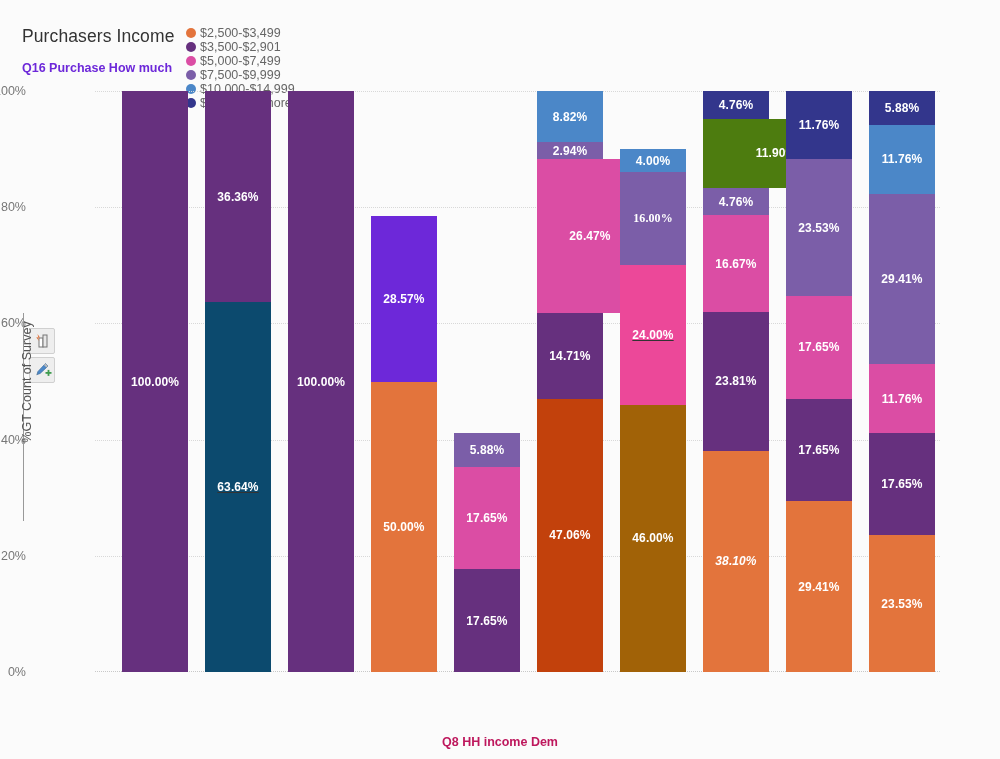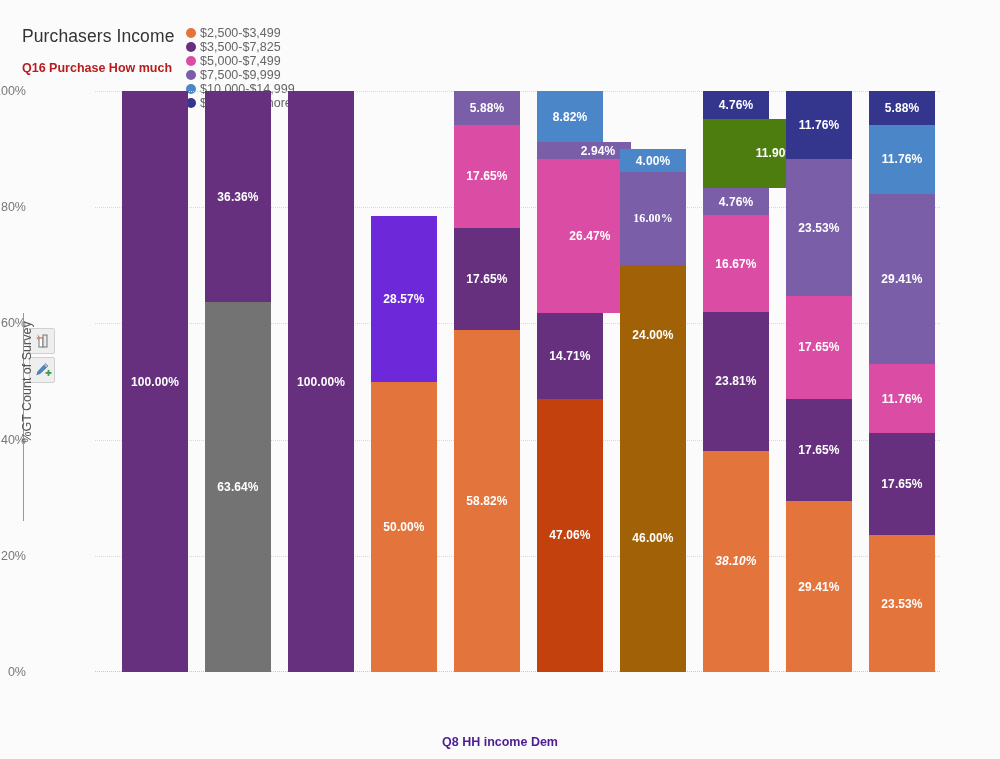--- a/index.html
+++ b/index.html
@@ -39,21 +39,21 @@
     position: absolute;
     left: 22px; top: 59px;
     height: 18px;
     display: flex;
     align-items: center;
     white-space: nowrap;
   }
   #legend-title {
     font-size: 12.5px;
     font-weight: bold;
-    color: #b91c1c;
+    color: #6d28d9;
     margin-right: 14px;
   }
   .legend-item {
     display: flex;
     align-items: center;
     margin-right: 11px;
   }
   .legend-swatch {
     width: 10px; height: 10px;
     border-radius: 50%;
@@ -138,21 +138,21 @@
     white-space: nowrap;
     letter-spacing: .1px;
   }
   #x-axis-title {
     position: absolute;
     left: 0; right: 0;
     top: 735px;
     text-align: center;
     font-size: 12.5px;
     font-weight: bold;
-    color: #4c1d95;
+    color: #be185d;
   }
 
   
   #hover-toolbar {
     position: absolute;
     left: 29px; top: 328px;
     width: 26px;
   }
   .tool-btn {
     width: 26px; height: 26px;
@@ -173,21 +173,21 @@
 
   <div id="legend">
     <span id="legend-title">Q16  Purchase How much</span>
     <span id="legend-items">
         <span class="legend-item">
           <span class="legend-swatch" style="background: rgb(227, 116, 60);"></span>
           <span class="legend-label">$2,500-$3,499</span>
         </span>
         <span class="legend-item">
           <span class="legend-swatch" style="background: rgb(102, 48, 126);"></span>
-          <span class="legend-label">$3,500-$7,825</span>
+          <span class="legend-label">$3,500-$2,901</span>
         </span>
         <span class="legend-item">
           <span class="legend-swatch" style="background: rgb(219, 77, 164);"></span>
           <span class="legend-label">$5,000-$7,499</span>
         </span>
         <span class="legend-item">
           <span class="legend-swatch" style="background: rgb(123, 94, 168);"></span>
           <span class="legend-label">$7,500-$9,999</span>
         </span>
         <span class="legend-item">
@@ -239,76 +239,73 @@
       </div>
     <div id="y-axis-rule"></div>
     <div id="y-axis-title">%GT Count of Survey</div>
     <div id="bars">
         <div class="bar" style="left: 27px; width: 66px;">
           <div class="seg" style="background: rgb(102, 48, 126); height: 100%;">
             <span class="seg-label">100.00%</span>
           </div>
         </div>
         <div class="bar" style="left: 110px; width: 66px;">
-          <div class="seg" style="background: #737373; height: 63.64%;">
+          <div class="seg" style="background: #0c4a6e; height: 63.64%; text-decoration: underline;">
             <span class="seg-label">63.64%</span>
           </div>
           <div class="seg" style="background: rgb(102, 48, 126); height: 36.36%;">
             <span class="seg-label">36.36%</span>
           </div>
         </div>
         <div class="bar" style="left: 193px; width: 66px;">
           <div class="seg" style="background: rgb(102, 48, 126); height: 100%;">
             <span class="seg-label">100.00%</span>
           </div>
         </div>
         <div class="bar" style="left: 276px; width: 66px;">
           <div class="seg" style="background: rgb(227, 116, 60); height: 50%;">
             <span class="seg-label">50.00%</span>
           </div>
           <div class="seg" style="background: #6d28d9; height: 28.57%;">
             <span class="seg-label">28.57%</span>
           </div>
         </div>
         <div class="bar" style="left: 359px; width: 66px;">
-          <div class="seg" style="background: rgb(227, 116, 60); height: 58.82%;">
-            <span class="seg-label">58.82%</span>
-          </div>
           <div class="seg" style="background: rgb(102, 48, 126); height: 17.65%;">
             <span class="seg-label">17.65%</span>
           </div>
           <div class="seg" style="background: rgb(219, 77, 164); height: 17.65%;">
             <span class="seg-label">17.65%</span>
           </div>
           <div class="seg" style="background: rgb(123, 94, 168); height: 5.88%;">
             <span class="seg-label">5.88%</span>
           </div>
         </div>
         <div class="bar" style="left: 442px; width: 66px;">
           <div class="seg" style="background: #c2410c; height: 47.06%;">
             <span class="seg-label">47.06%</span>
           </div>
           <div class="seg" style="background: rgb(102, 48, 126); height: 14.71%;">
             <span class="seg-label">14.71%</span>
           </div>
           <div class="seg" style="background: rgb(219, 77, 164); height: 26.47%; padding-left: 20px;">
             <span class="seg-label">26.47%</span>
           </div>
-          <div class="seg" style="background: rgb(123, 94, 168); height: 2.94%; padding-left: 28px;">
+          <div class="seg" style="background: rgb(123, 94, 168); height: 2.94%;">
             <span class="seg-label">2.94%</span>
           </div>
           <div class="seg" style="background: rgb(75, 135, 200); height: 8.82%;">
             <span class="seg-label">8.82%</span>
           </div>
         </div>
         <div class="bar" style="left: 525px; width: 66px;">
           <div class="seg" style="background: #a16207; height: 46%;">
             <span class="seg-label">46.00%</span>
           </div>
-          <div class="seg" style="background: #a16207; height: 24%;">
+          <div class="seg" style="background: #ec4899; height: 24%; text-decoration: underline;">
             <span class="seg-label">24.00%</span>
           </div>
           <div class="seg" style="background: rgb(123, 94, 168); height: 16%; font-family: Liberation Serif, serif;">
             <span class="seg-label">16.00%</span>
           </div>
           <div class="seg" style="background: rgb(75, 135, 200); height: 4%; justify-content: center;">
             <span class="seg-label">4.00%</span>
           </div>
         </div>
         <div class="bar" style="left: 608px; width: 66px;">

